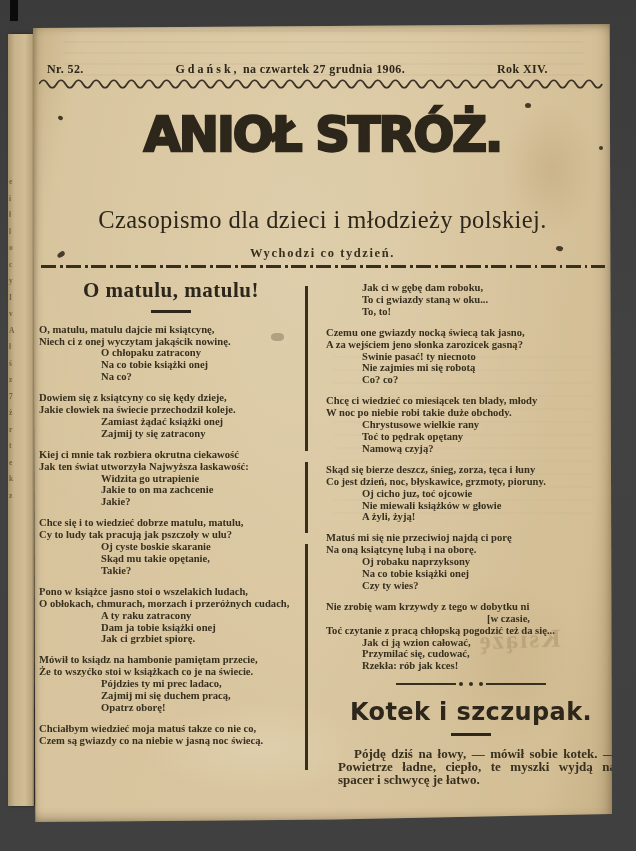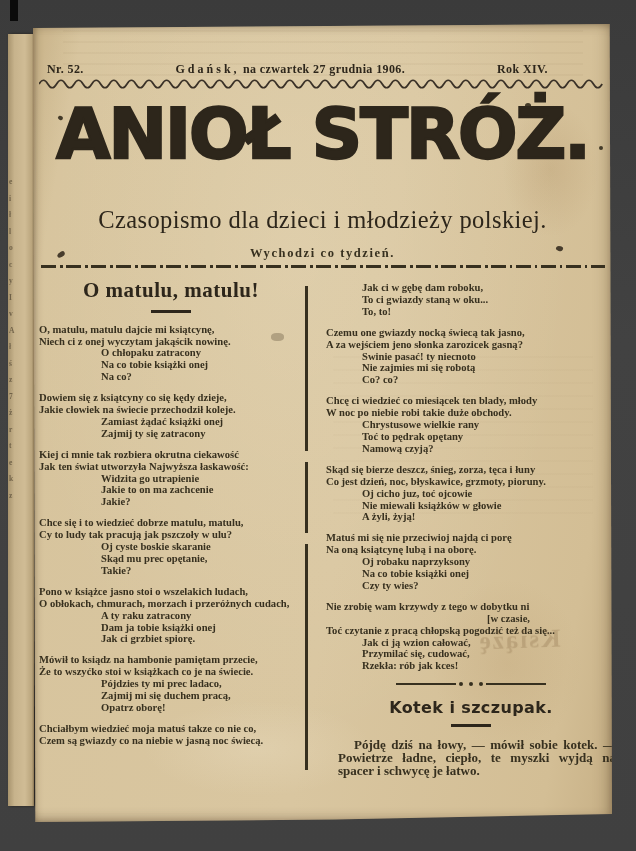--- a/index.html
+++ b/index.html
@@ -57,21 +57,21 @@
     font-size:12px;font-weight:bold;letter-spacing:.4px;color:var(--ink2);
   }
   .masthead-row .city{letter-spacing:3px;}
   .wavy{position:absolute;top:55px;left:6px;width:566px;height:10px;}
   .ink-dot{position:absolute;background:#433a28;border-radius:50%;}
   .d1{left:25px;top:92px;width:5px;height:4px;transform:rotate(20deg);}
   .d2{left:492px;top:79px;width:6px;height:5px;}
   .d3{left:566px;top:122px;width:4px;height:4px;}
   .title{
     position:absolute;top:62px;left:0;width:100%;margin:0;text-align:center;
-    font-family:"DejaVu Sans",sans-serif;font-weight:bold;font-size:70px;line-height:96px;
+    font-family:"DejaVu Sans",sans-serif;font-weight:bold;font-size:48px;line-height:96px;
     letter-spacing:-2px;color:var(--ink2);-webkit-text-stroke:2.3px var(--ink2);
     text-shadow:0 0 1px rgba(45,38,27,.7);
   }
   .subtitle{
     position:absolute;top:182px;left:0;width:100%;margin:0;text-align:center;
     font-size:24.5px;font-weight:normal;letter-spacing:.4px;color:var(--ink2);
   }
   .frequency{
     position:absolute;top:222px;left:0;width:100%;text-align:center;
     font-size:12.5px;font-weight:bold;letter-spacing:1.6px;
@@ -104,21 +104,21 @@
   }
   .col-left .in1{padding-left:62px;}
   .col-right .in1{padding-left:36px;}
   .in2{text-align:right;padding-right:86px;white-space:nowrap;}
 
   .orn{display:flex;align-items:center;justify-content:center;margin:10px auto 12px;width:150px;}
   .orn .bar{flex:1;height:1.8px;background:var(--ink);}
   .orn .odot{width:4px;height:4px;border-radius:50%;background:var(--ink);margin:0 3px;}
   .story-title{
     margin:0;text-align:center;font-family:"DejaVu Sans",sans-serif;
-    font-size:16px;font-weight:bold;letter-spacing:.4px;color:var(--ink2);
+    font-size:24px;font-weight:bold;letter-spacing:.4px;color:var(--ink2);
   }
   .story-text{
     margin:2px 0 0 12px;font-size:13px;line-height:13.2px;font-weight:bold;
     text-align:justify;text-indent:16px;color:var(--ink);
   }
 
   .smudge{position:absolute;left:238px;top:309px;width:13px;height:8px;
     background:rgba(95,80,58,.35);border-radius:40%;}
   .ghost{
     position:absolute;left:396px;top:602px;width:180px;
@@ -208,21 +208,21 @@
             <div class="pline in0">Kiej ci mnie tak rozbiera okrutna ciekawość</div>
             <div class="pline in0">Jak ten świat utworzyła Najwyższa łaskawość:</div>
             <div class="pline in1">Widzita go utrapienie</div>
             <div class="pline in1">Jakie to on ma zachcenie</div>
             <div class="pline in1">Jakie?</div>
           </div>
           <div class="stanza">
             <div class="pline in0">Chce się i to wiedzieć dobrze matulu, matulu,</div>
             <div class="pline in0">Cy to ludy tak pracują jak pszczoły w ulu?</div>
             <div class="pline in1">Oj cyste boskie skaranie</div>
-            <div class="pline in1">Skąd mu prec opętanie,</div>
+            <div class="pline in1">Skąd mu takie opętanie,</div>
             <div class="pline in1">Takie?</div>
           </div>
           <div class="stanza">
             <div class="pline in0">Pono w książce jasno stoi o wszelakich ludach,</div>
             <div class="pline in0">O obłokach, chmurach, morzach i przeróżnych cudach,</div>
             <div class="pline in1">A ty raku zatracony</div>
             <div class="pline in1">Dam ja tobie książki onej</div>
             <div class="pline in1">Jak ci grzbiet spiorę.</div>
           </div>
           <div class="stanza">

